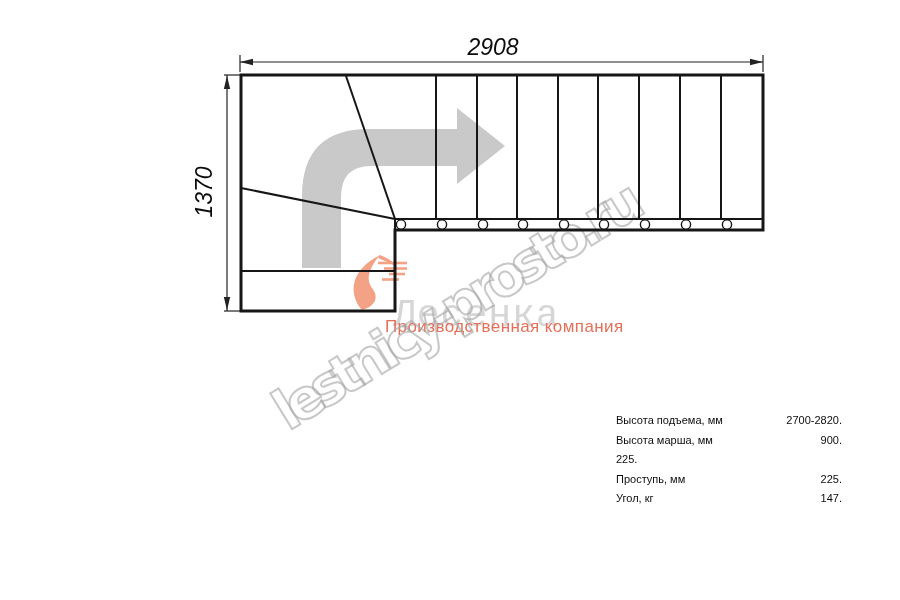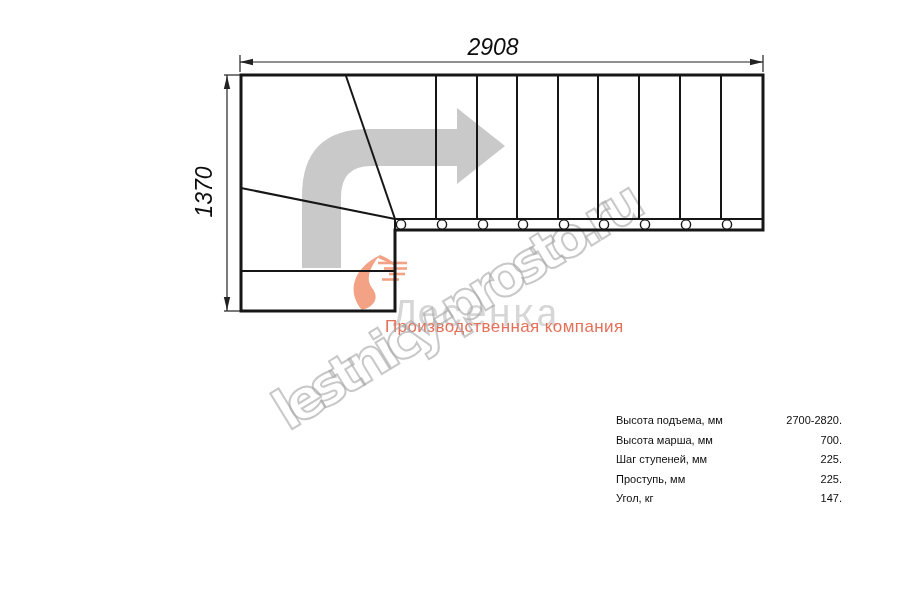--- a/index.html
+++ b/index.html
@@ -132,24 +132,23 @@
     </g>
   </svg>
 
   <div class="specs">
     <div class="spec-row">
       <span class="spec-label">Высота подъема, мм</span>
       <span class="spec-value">2700-2820.</span>
     </div>
     <div class="spec-row">
       <span class="spec-label">Высота марша, мм</span>
-      <span class="spec-value">700.</span>
+      <span class="spec-value">900.</span>
     </div>
     <div class="spec-row">
-      <span class="spec-label">Шаг ступеней, мм</span>
       <span class="spec-value">225.</span>
     </div>
     <div class="spec-row">
       <span class="spec-label">Проступь, мм</span>
       <span class="spec-value">225.</span>
     </div>
     <div class="spec-row">
       <span class="spec-label">Угол, кг</span>
       <span class="spec-value">147.</span>
     </div>

